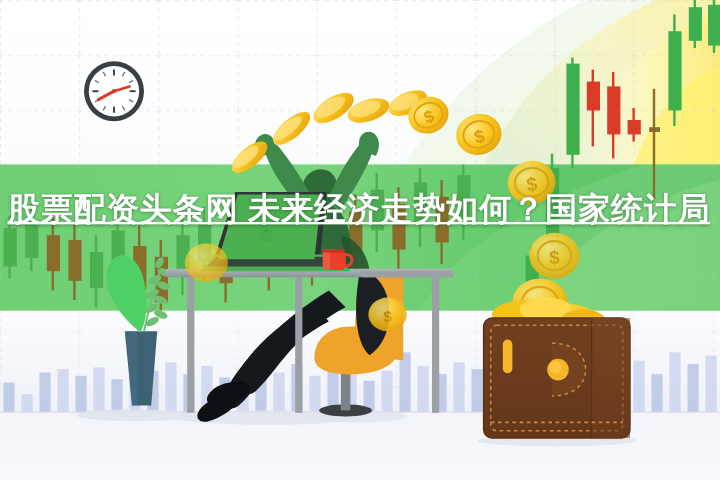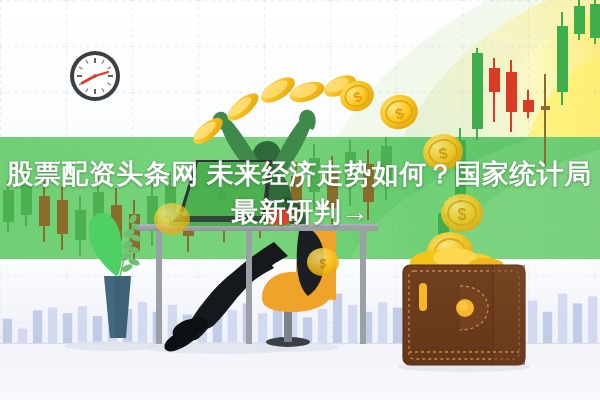--- a/index.html
+++ b/index.html
@@ -15,21 +15,21 @@
   #title-block{
     position:absolute;left:0;top:155px;width:600px;
     text-align:center;z-index:40;pointer-events:none;
   }
   #title-block .line{
     font-size:27px;font-weight:bold;color:#ffffff;
     line-height:38px;letter-spacing:.5px;
     text-shadow:0 1px 3px rgba(40,90,40,.45), 0 0 1px rgba(40,90,40,.6);
     white-space:nowrap;
   }
-  #line1{padding-right:2px;}
+  #line1{padding-right:2px;text-decoration:underline;}
   #line2{}
 </style>
 </head>
 <body>
 
 <div id="stage">
 
   <svg class="layer" viewBox="0 0 600 400" width="600" height="400" xmlns="http://www.w3.org/2000/svg">
     <defs>
       <linearGradient id="gSky" x1="0" y1="0" x2="0" y2="1">
@@ -505,16 +505,15 @@
         <rect x="419" y="283" width="8" height="28" rx="4" fill="#f7b529"></rect>
 
         <path d="M409 352 L519 352" stroke="#c9874a" stroke-width="1.3" stroke-dasharray="3 3"></path>
       </g>
 
     </g>
   </svg>
 
   <div id="title-block">
     <div class="line" id="line1">股票配资头条网 未来经济走势如何？国家统计局</div>
-    <div class="line" id="line2">最新研判→</div>
   </div>
 
 </div>
 
 </body></html>

